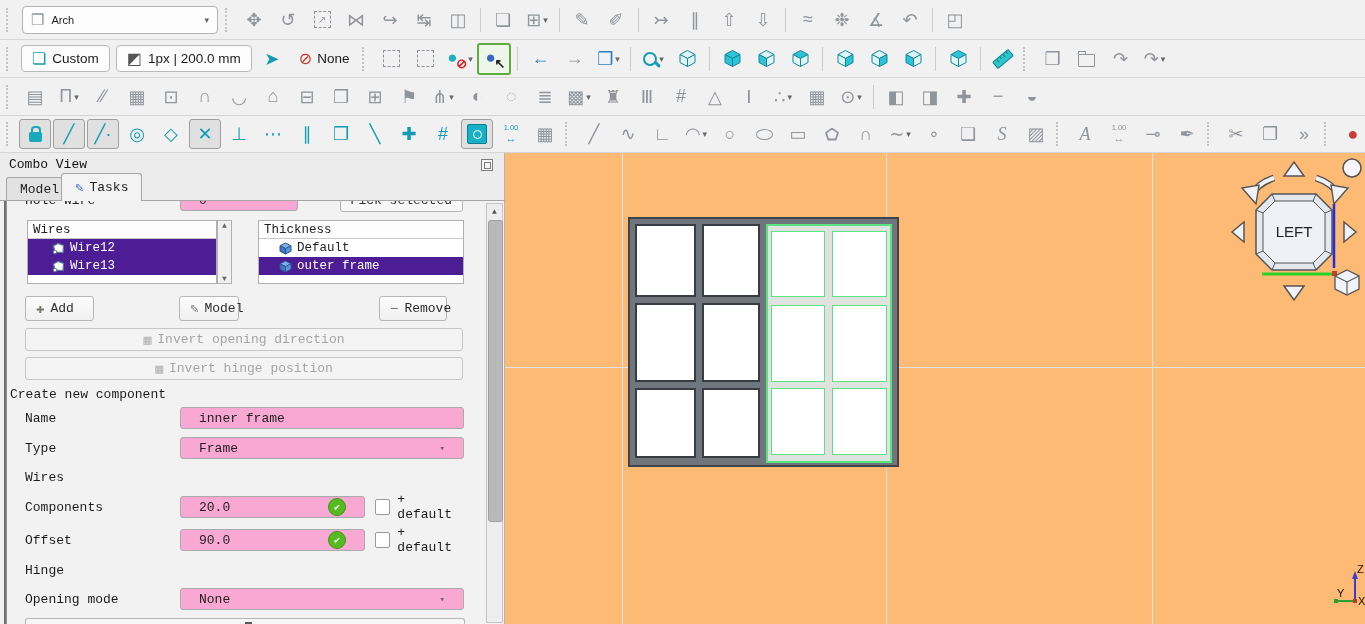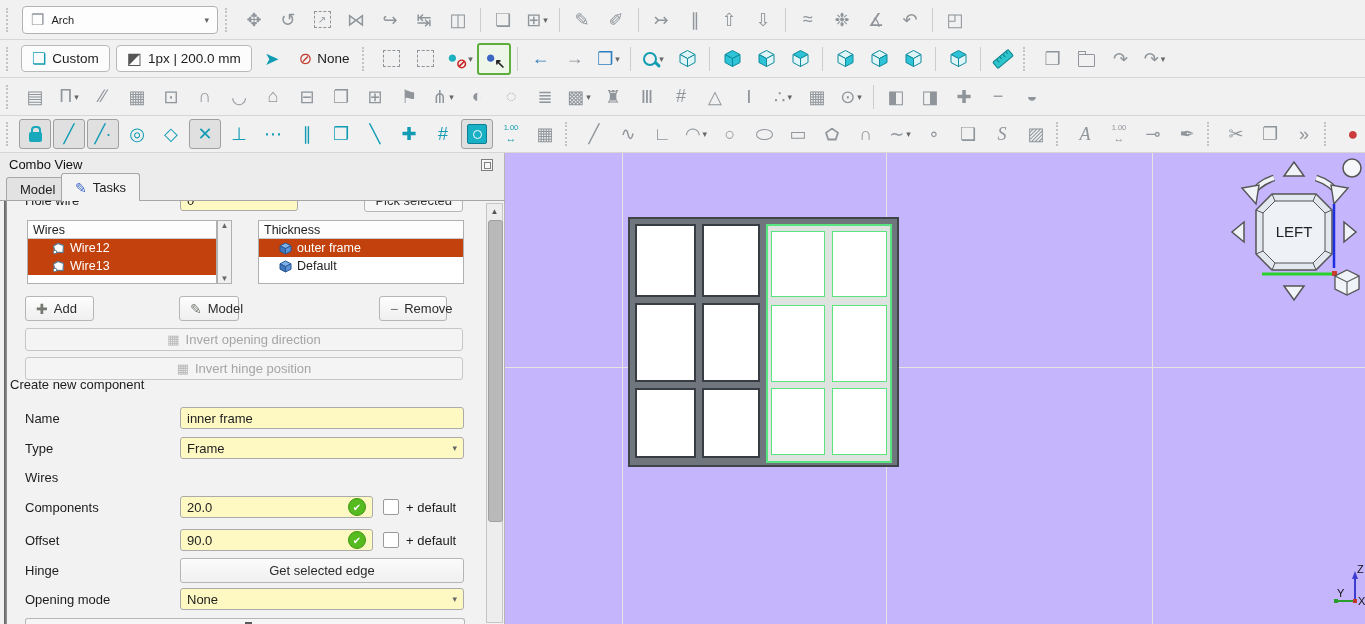--- a/index.html
+++ b/index.html
@@ -51,21 +51,21 @@
          position:relative;display:inline-block}
   .pentb::after{content:"";position:absolute;left:2px;top:2px;right:2px;bottom:2px;background:#f1f1f1;
                 clip-path:polygon(50% 0,100% 38%,81% 100%,19% 100%,0 38%)}
   .dimb{font-size:7.5px;line-height:1.1;text-align:center;display:inline-block}
   .dimb i{display:block;font-style:normal;font-size:11px;margin-top:-1px}
   .stk{position:relative;width:20px;height:20px;display:inline-block}
   .stk .s1{position:absolute;left:1px;top:-1px;font-size:17px}
   .stk .s2{position:absolute;right:-1px;bottom:-2px;font-size:13px;font-weight:bold}
   
   #panel{position:absolute;left:0;top:153px;width:505px;height:471px;background:#ececec;
-         border-right:1px solid #b5b5b5;box-sizing:border-box;}
+         border-right:1px solid #b5b5b5;box-sizing:border-box;font-family:Liberation Mono, monospace;}
   #cv-title{position:absolute;left:9px;top:4px;font-size:13px;color:#111}
   .flt{width:10px;height:10px;border:1px solid #7e7e7e;position:absolute;right:11px;top:6px;background:#f5f5f5}
   .flt::after{content:"";position:absolute;left:2px;top:2px;width:5px;height:5px;border:1px solid #7e7e7e}
   .tab{position:absolute;display:flex;align-items:center;gap:6px;padding:0 13px;font-size:13px;
        border:1px solid #a6a6a6;border-bottom:none;border-radius:3px 3px 0 0;background:#e2e2e2;color:#222;z-index:2}
   #tab-model{left:6px;top:24px;height:23px}
   #tab-tasks{left:61px;top:20px;height:27px;background:#f3f3f3;z-index:4}
   #tab-tasks .pen{color:#3566cc;font-size:14px}
   .tabline{position:absolute;left:0;top:47px;width:505px;height:1px;background:#a6a6a6;z-index:3}
   #task-area{position:absolute;left:0;top:48px;width:504px;height:423px;background:#f2f2f2;overflow:hidden;z-index:1}
@@ -73,55 +73,55 @@
   #row-holewire{position:absolute;left:25px;top:0;width:438px;height:12px;overflow:hidden}
   #row-holewire .inr{display:flex;align-items:center;margin-top:-13px;height:24px}
   #row-holewire .flab{width:155px}
   #row-holewire .inp{width:118px}
   #row-holewire .pick{margin-left:auto;border:1px solid #b6b6b6;border-radius:3px;background:#f7f7f7;
                       padding:3px 10px;font-size:13px;color:#333}
   .list{position:absolute;background:#fff;border:1px solid #b0b0b0;box-sizing:border-box;font-size:12.5px}
   .list .hd{height:17px;border-bottom:1px solid #c9c9c9;padding:0 5px;display:flex;align-items:center;
             background:#fdfdfd;color:#222}
   .li{height:18px;display:flex;align-items:center;gap:5px;padding-left:24px;color:#222}
-  .li.sel{background:#c2410c;color:#fff}
+  .li.sel{background:#4c1d95;color:#fff}
   #comp-items .li{padding-left:20px}
   .sc{position:absolute;width:15px;border:1px solid #b0b0b0;background:#f0f0f0;box-sizing:border-box;
       display:flex;flex-direction:column;justify-content:space-between;align-items:center;color:#666;font-size:8px}
   .sbtn{position:absolute;height:25px;border:1px solid #b6b6b6;border-radius:3px;
         background:linear-gradient(#fdfdfd,#efefef);display:flex;align-items:center;gap:6px;
         padding:0 10px;font-size:13px;color:#2c2c2c;box-sizing:border-box}
   .sbtn .ic{color:#74786f;font-size:14px}
   .wbtn{position:absolute;left:25px;width:438px;height:23px;border:1px solid #c6c6c6;border-radius:3px;
         background:#f4f4f4;display:flex;align-items:center;justify-content:center;gap:6px;
         font-size:13px;color:#a5a5a5;box-sizing:border-box}
   .wbtn .ic{font-size:13px;color:#b5b5b5}
-  #lbl-create{position:absolute;left:10px;top:176px;font-size:13px;color:#1c1c1c}
+  #lbl-create{position:absolute;left:10px;top:186px;font-size:13px;color:#1c1c1c}
   .frow{position:absolute;left:25px;width:439px;height:24px;display:flex;align-items:center}
   .flab{width:155px;font-size:13px;color:#1c1c1c;flex:0 0 155px}
-  .inp{border:1px solid #ababab;border-radius:3px;background:#fef9c3;height:22px;box-sizing:border-box;
-       display:flex;align-items:center;padding:0 6px;font-size:13px;color:#222}
+  .inp{border:1px solid #ababab;border-radius:3px;background:#f9a8d4;height:22px;box-sizing:border-box;
+       display:flex;align-items:center;padding:0 18px;font-size:13px;color:#222}
   .grow{flex:1}
   .inp .ca{margin-left:auto}
   .okck{width:16px;height:16px;border-radius:50%;background:#55bb1f;color:#fff;font-size:10px;
         display:flex;align-items:center;justify-content:center;margin-left:auto;border:1px solid #3f9613}
   .cb{width:14px;height:14px;border:1px solid #9a9a9a;border-radius:2px;background:#fff;margin:0 7px 0 10px}
   .cblab{font-size:13px}
   .bigbtn{border:1px solid #b6b6b6;border-radius:3px;background:linear-gradient(#fbfbfb,#f0f0f0);
           height:23px;display:flex;align-items:center;justify-content:center;font-size:13px;color:#2c2c2c}
   #btn-partial{position:absolute;left:25px;top:417px;width:438px;height:8px;border:1px solid #b6b6b6;
                border-bottom:none;border-radius:3px 3px 0 0;background:#f6f6f6}
   #btn-partial::after{content:"";position:absolute;left:50%;top:3px;width:7px;height:5px;background:#5a5a5a}
   #vscroll{position:absolute;left:486px;top:2px;width:17px;height:420px;background:#ededed;
            border:1px solid #c5c5c5;box-sizing:border-box}
   #vscroll .ar{height:14px;display:flex;align-items:center;justify-content:center;font-size:8px;color:#555}
   #vscroll .thumb{position:absolute;left:1px;top:16px;width:13px;height:300px;background:#b9b9b9;
                   border:1px solid #9f9f9f;border-radius:3px}
   
-  #viewport{position:absolute;left:505px;top:153px;width:860px;height:471px;background:#c4b5fd;overflow:hidden}
+  #viewport{position:absolute;left:505px;top:153px;width:860px;height:471px;background:#fdba74;overflow:hidden}
   .vgrid{position:absolute;top:0;bottom:0;width:1px;background:#e4e4e4}
   .hgrid{position:absolute;left:0;right:0;height:1px;background:#e4e4e4}
   #frame{position:absolute;left:123px;top:64px;width:271px;height:250px;background:#6f767e;
          border:2px solid #3f444a;box-sizing:border-box;z-index:1}
   .pane{position:absolute;background:#fff;border:2px solid #383d43;box-sizing:border-box;z-index:2}
   #gsel{position:absolute;left:261px;top:71px;width:126px;height:239px;background:#dfe3e0;
         border:2px solid #58e47e;box-sizing:border-box;z-index:2}
   .gpane{position:absolute;background:#fff;border:1px solid #58e47e;box-sizing:border-box;z-index:3}
   #navcube{position:absolute;left:723px;top:1px;z-index:4}
   #axisind{position:absolute;left:820px;top:408px;z-index:4}
@@ -615,36 +615,36 @@
           </div>
         </div>
     </div>
     <div class="sc" style="left:217px;top:19px;height:64px">
       <span>▲</span>
       <span>▼</span>
     </div>
     <div class="list" style="left:258px;top:19px;width:206px;height:64px">
       <div class="hd">Thickness</div>
       <div id="comp-items">
+          <div class="li">
+            <svg width="13" height="13" viewBox="0 0 13 13">
+              <polygon points="6.5,1 12,3.8 6.5,6.6 1,3.8" fill="#7fb2e8" stroke="#2a5797"></polygon>
+              <polygon points="1,3.8 6.5,6.6 6.5,12 1,9.2" fill="#3f76bd" stroke="#2a5797"></polygon>
+              <polygon points="12,3.8 6.5,6.6 6.5,12 12,9.2" fill="#5b94d6" stroke="#2a5797"></polygon>
+            </svg>
+            <span class="lt">Default</span>
+          </div>
           <div class="li sel">
             <svg width="13" height="13" viewBox="0 0 13 13">
               <polygon points="6.5,1 12,3.8 6.5,6.6 1,3.8" fill="#7fb2e8" stroke="#2a5797"></polygon>
               <polygon points="1,3.8 6.5,6.6 6.5,12 1,9.2" fill="#3f76bd" stroke="#2a5797"></polygon>
               <polygon points="12,3.8 6.5,6.6 6.5,12 12,9.2" fill="#5b94d6" stroke="#2a5797"></polygon>
             </svg>
             <span class="lt">outer frame</span>
           </div>
-          <div class="li">
-            <svg width="13" height="13" viewBox="0 0 13 13">
-              <polygon points="6.5,1 12,3.8 6.5,6.6 1,3.8" fill="#7fb2e8" stroke="#2a5797"></polygon>
-              <polygon points="1,3.8 6.5,6.6 6.5,12 1,9.2" fill="#3f76bd" stroke="#2a5797"></polygon>
-              <polygon points="12,3.8 6.5,6.6 6.5,12 12,9.2" fill="#5b94d6" stroke="#2a5797"></polygon>
-            </svg>
-            <span class="lt">Default</span>
-          </div>
         </div>
     </div>
 
     <div class="sbtn" style="left:25px;top:95px;width:69px">
       <span class="ic">✚</span>
       <span>Add</span>
     </div>
     <div class="sbtn" style="left:179px;top:95px;width:60px">
       <span class="ic">✎</span>
       <span>Model</span>
@@ -692,21 +692,20 @@
       <span class="flab">Offset</span>
       <span class="inp" style="width:193px">
         <span>90.0</span>
         <span class="okck">✔</span>
       </span>
       <span class="cb"></span>
       <span class="cblab">+ default</span>
     </div>
     <div class="frow" style="top:357px">
       <span class="flab">Hinge</span>
-      <span class="bigbtn grow">Get selected edge</span>
     </div>
     <div class="frow" style="top:386px">
       <span class="flab">Opening mode</span>
       <span class="inp grow">
         <span>None</span>
         <span class="ca">▾</span>
       </span>
     </div>
 
     <div id="btn-partial"></div>

